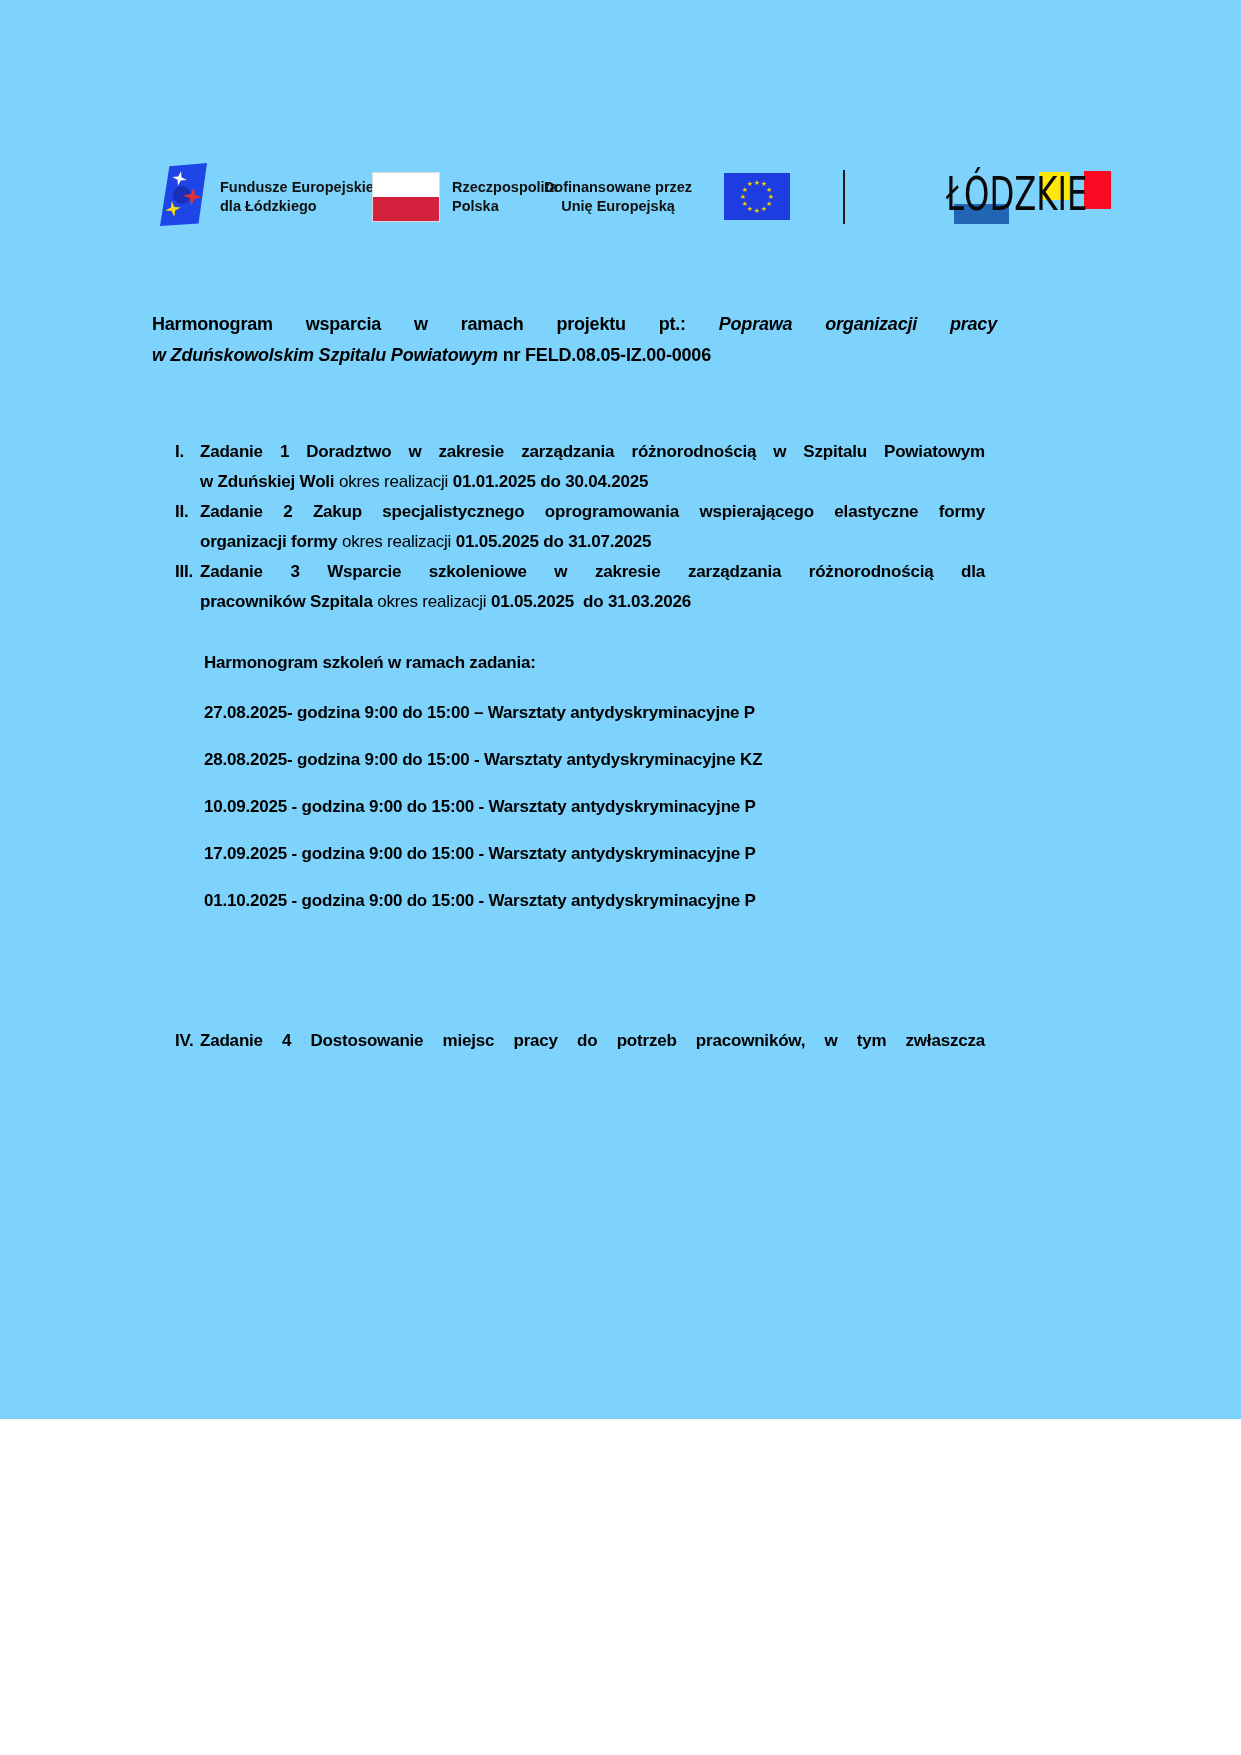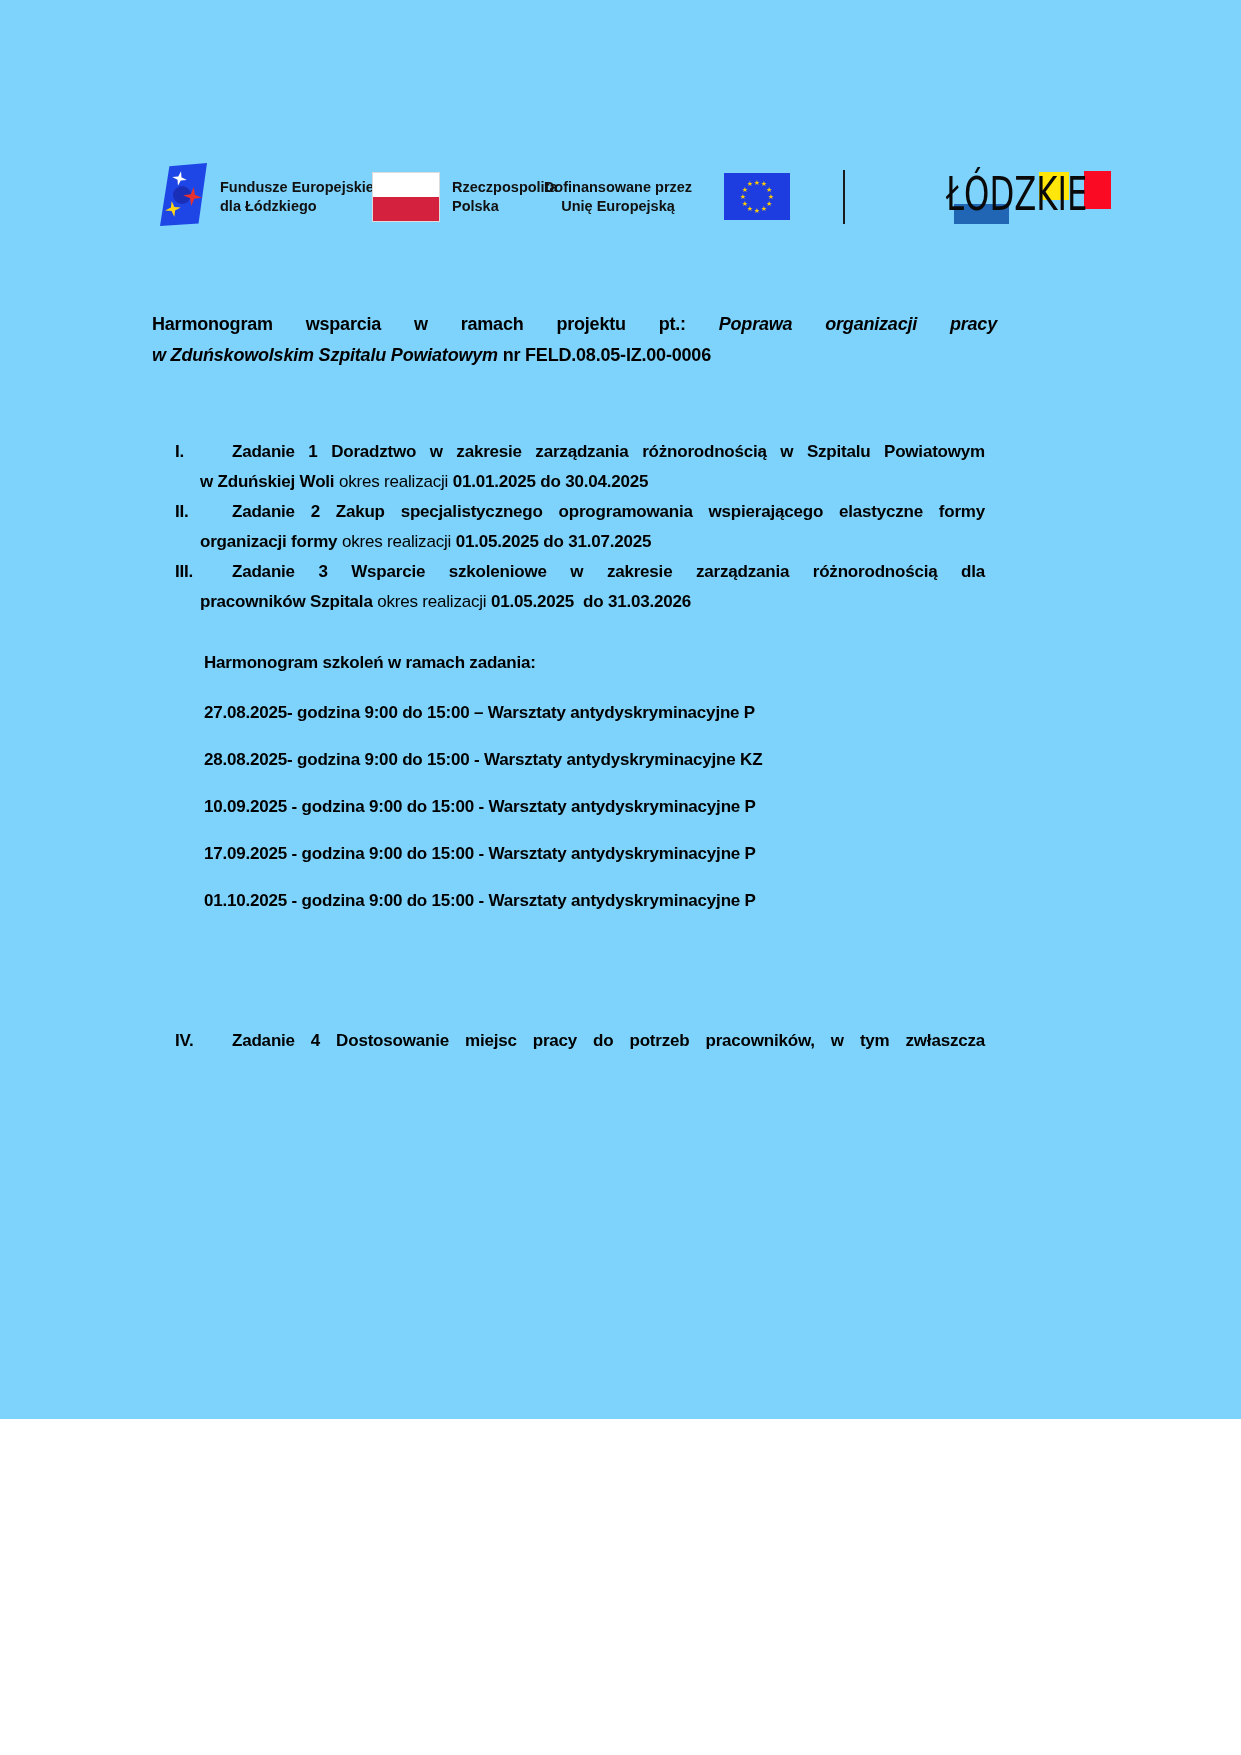--- a/index.html
+++ b/index.html
@@ -40,21 +40,21 @@
   .doc-title{position:absolute;left:140px;top:309px;width:845px;font-size:18px;line-height:31px;font-weight:700;letter-spacing:-0.2px;margin-left:12px;}
   .jline{text-align:justify;text-align-last:justify;}
   .ital{font-style:italic;}
 
   .tasks{position:absolute;left:175px;width:810px;}
   .tasks-top{top:437px;}
   .task4{top:1026px;}
   .task{display:flex;font-size:17px;line-height:30px;letter-spacing:-0.2px;}
   .task-num{flex:0 0 25px;font-weight:700;}
   .task-body{width:785px;}
-  .tline1{text-align:justify;text-align-last:justify;font-weight:700;margin-left:32px;}
+  .tline1{text-align:justify;text-align-last:justify;font-weight:700;}
   .tline2{text-align:left;}
   .seg-b{font-weight:700;}
   .seg-n{font-weight:400;}
 
   .schedule{position:absolute;left:204px;top:648px;width:790px;font-size:17px;line-height:30px;letter-spacing:-0.2px;}
   .sched-heading{font-weight:700;margin:0 0 20px 0;}
   .sched-entry{font-weight:700;margin:0 0 17px 0;}
 </style>
 </head>
 <body>

